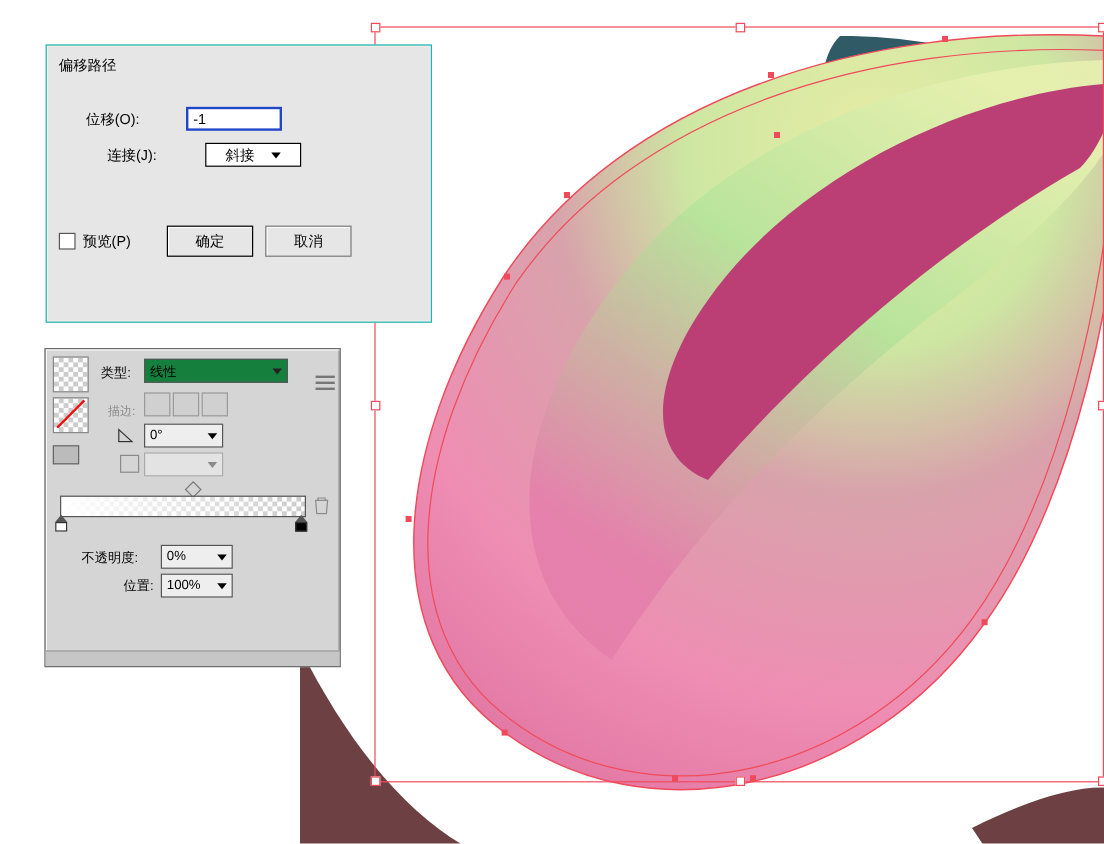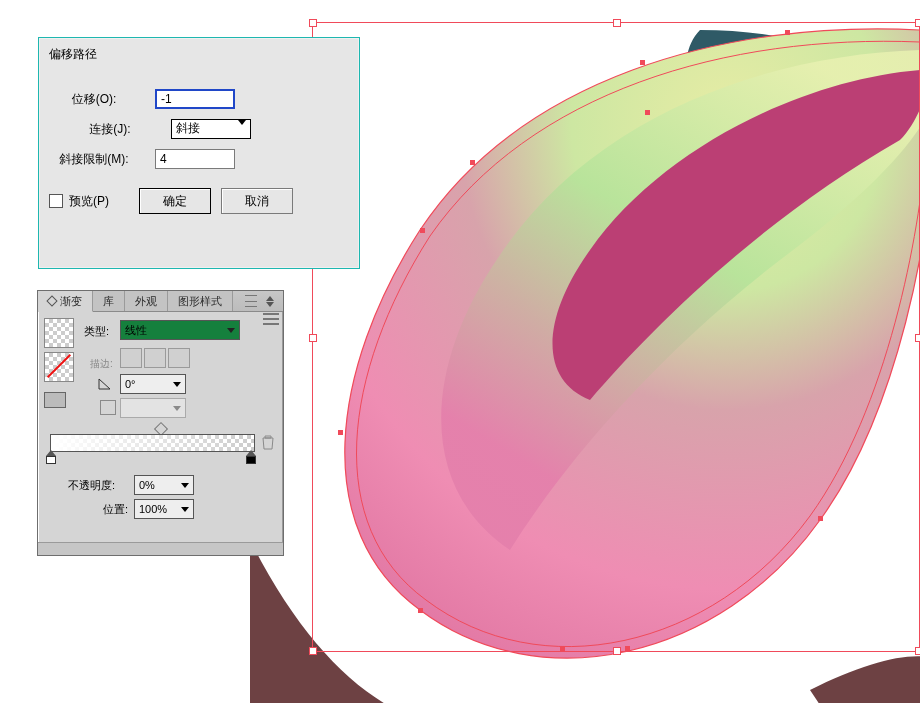--- a/index.html
+++ b/index.html
@@ -4,21 +4,21 @@
 <style>
 html,body{margin:0;padding:0;width:920px;height:703px;background:#fff;font-family:"Microsoft YaHei","SimSun",Arial,sans-serif;font-size:12px;color:#000;overflow:hidden;-webkit-font-smoothing:none}
 .canvas{position:absolute;inset:0;overflow:hidden}
 
 
 .offset-dialog{position:absolute;left:38px;top:37px;width:320px;height:230px;background:#e6e6e6;border:1px solid #1eb7b0;box-shadow:0 0 0 1px rgba(255,255,255,.4) inset}
 .dlg-title{position:absolute;left:10px;top:8px;font-size:12px;font-weight:normal}
 .dlg-row{position:absolute;height:22px;display:flex;align-items:center}
 .dlg-lbl{width:110px;text-align:center;padding-right:6px}
 .dlg-row .txt{height:20px;width:80px;background:#fff;border:1px solid #000;box-sizing:border-box;padding:0 4px;font-size:12px}
-.dlg-row .sel{height:20px;width:80px;background:#fff;border:1px solid #000;box-sizing:border-box;display:flex;justify-content:space-between;padding:0 4px}
+.dlg-row .sel{height:20px;width:80px;background:#fff;border:1px solid #000;box-sizing:border-box;display:flex;align-items:center;justify-content:space-between;padding:0 16px}
 .chev{width:0;height:0;border-left:4px solid transparent;border-right:4px solid transparent;border-top:5px solid #000}
 .row-offset{left:0;top:50px}
 .row-offset .txt{border:2px solid #2047c8;outline:none}
 .row-join{left:16px;top:80px}
 .row-miter{left:0;top:110px}
 .row-miter .txt{border:1px solid #7a7a7a}
 
 .dlg-bottom{position:absolute;left:10px;top:150px;right:10px;display:flex;align-items:center}
 .chk{width:12px;height:12px;border:1px solid #555;background:#fff;margin-right:6px;display:inline-block}
 .dlg-btn{width:70px;height:24px;background:#e6e6e6;border:1px solid #7a7a7a;box-shadow:1px 1px 0 #fff inset;margin-left:10px;display:flex;align-items:center;justify-content:center;cursor:default}
@@ -170,58 +170,34 @@
     </div>
 
     <div class="dlg-row row-join">
       <div class="dlg-lbl">连接(J):</div>
       <div class="sel">
         <span>斜接</span>
         <span class="chev"></span>
       </div>
     </div>
 
-    <div class="dlg-row row-miter">
-      <div class="dlg-lbl">斜接限制(M):</div>
-      <input class="txt" value="4" style="">
-    </div>
 
     <div class="dlg-bottom">
       <span class="chk"></span>
       <span>预览(P)</span>
       <div class="dlg-btn ok">
           <span>确定</span>
         </div>
       <div class="dlg-btn">
           <span>取消</span>
         </div>
     </div>
   </div>
 
   <div class="grad-panel">
-    <div class="panel-head">
-      <div class="panel-tab active first">
-          <span>渐变</span>
-        </div>
-      <div class="panel-tab">
-          <span>库</span>
-        </div>
-      <div class="panel-tab">
-          <span>外观</span>
-        </div>
-      <div class="panel-tab">
-          <span>图形样式</span>
-        </div>
-      <div class="grip">
-          <span></span>
-          <span></span>
-          <span></span>
-        </div>
-      <div class="close"></div>
-    </div>
     <div class="panel-menu">
         <span></span>
         <span></span>
         <span></span>
       </div>
 
     <div class="grad-body">
       <div class="grad-sw-big"></div>
       <div class="grad-sw-fill"></div>
       <div class="grad-rev"></div>

